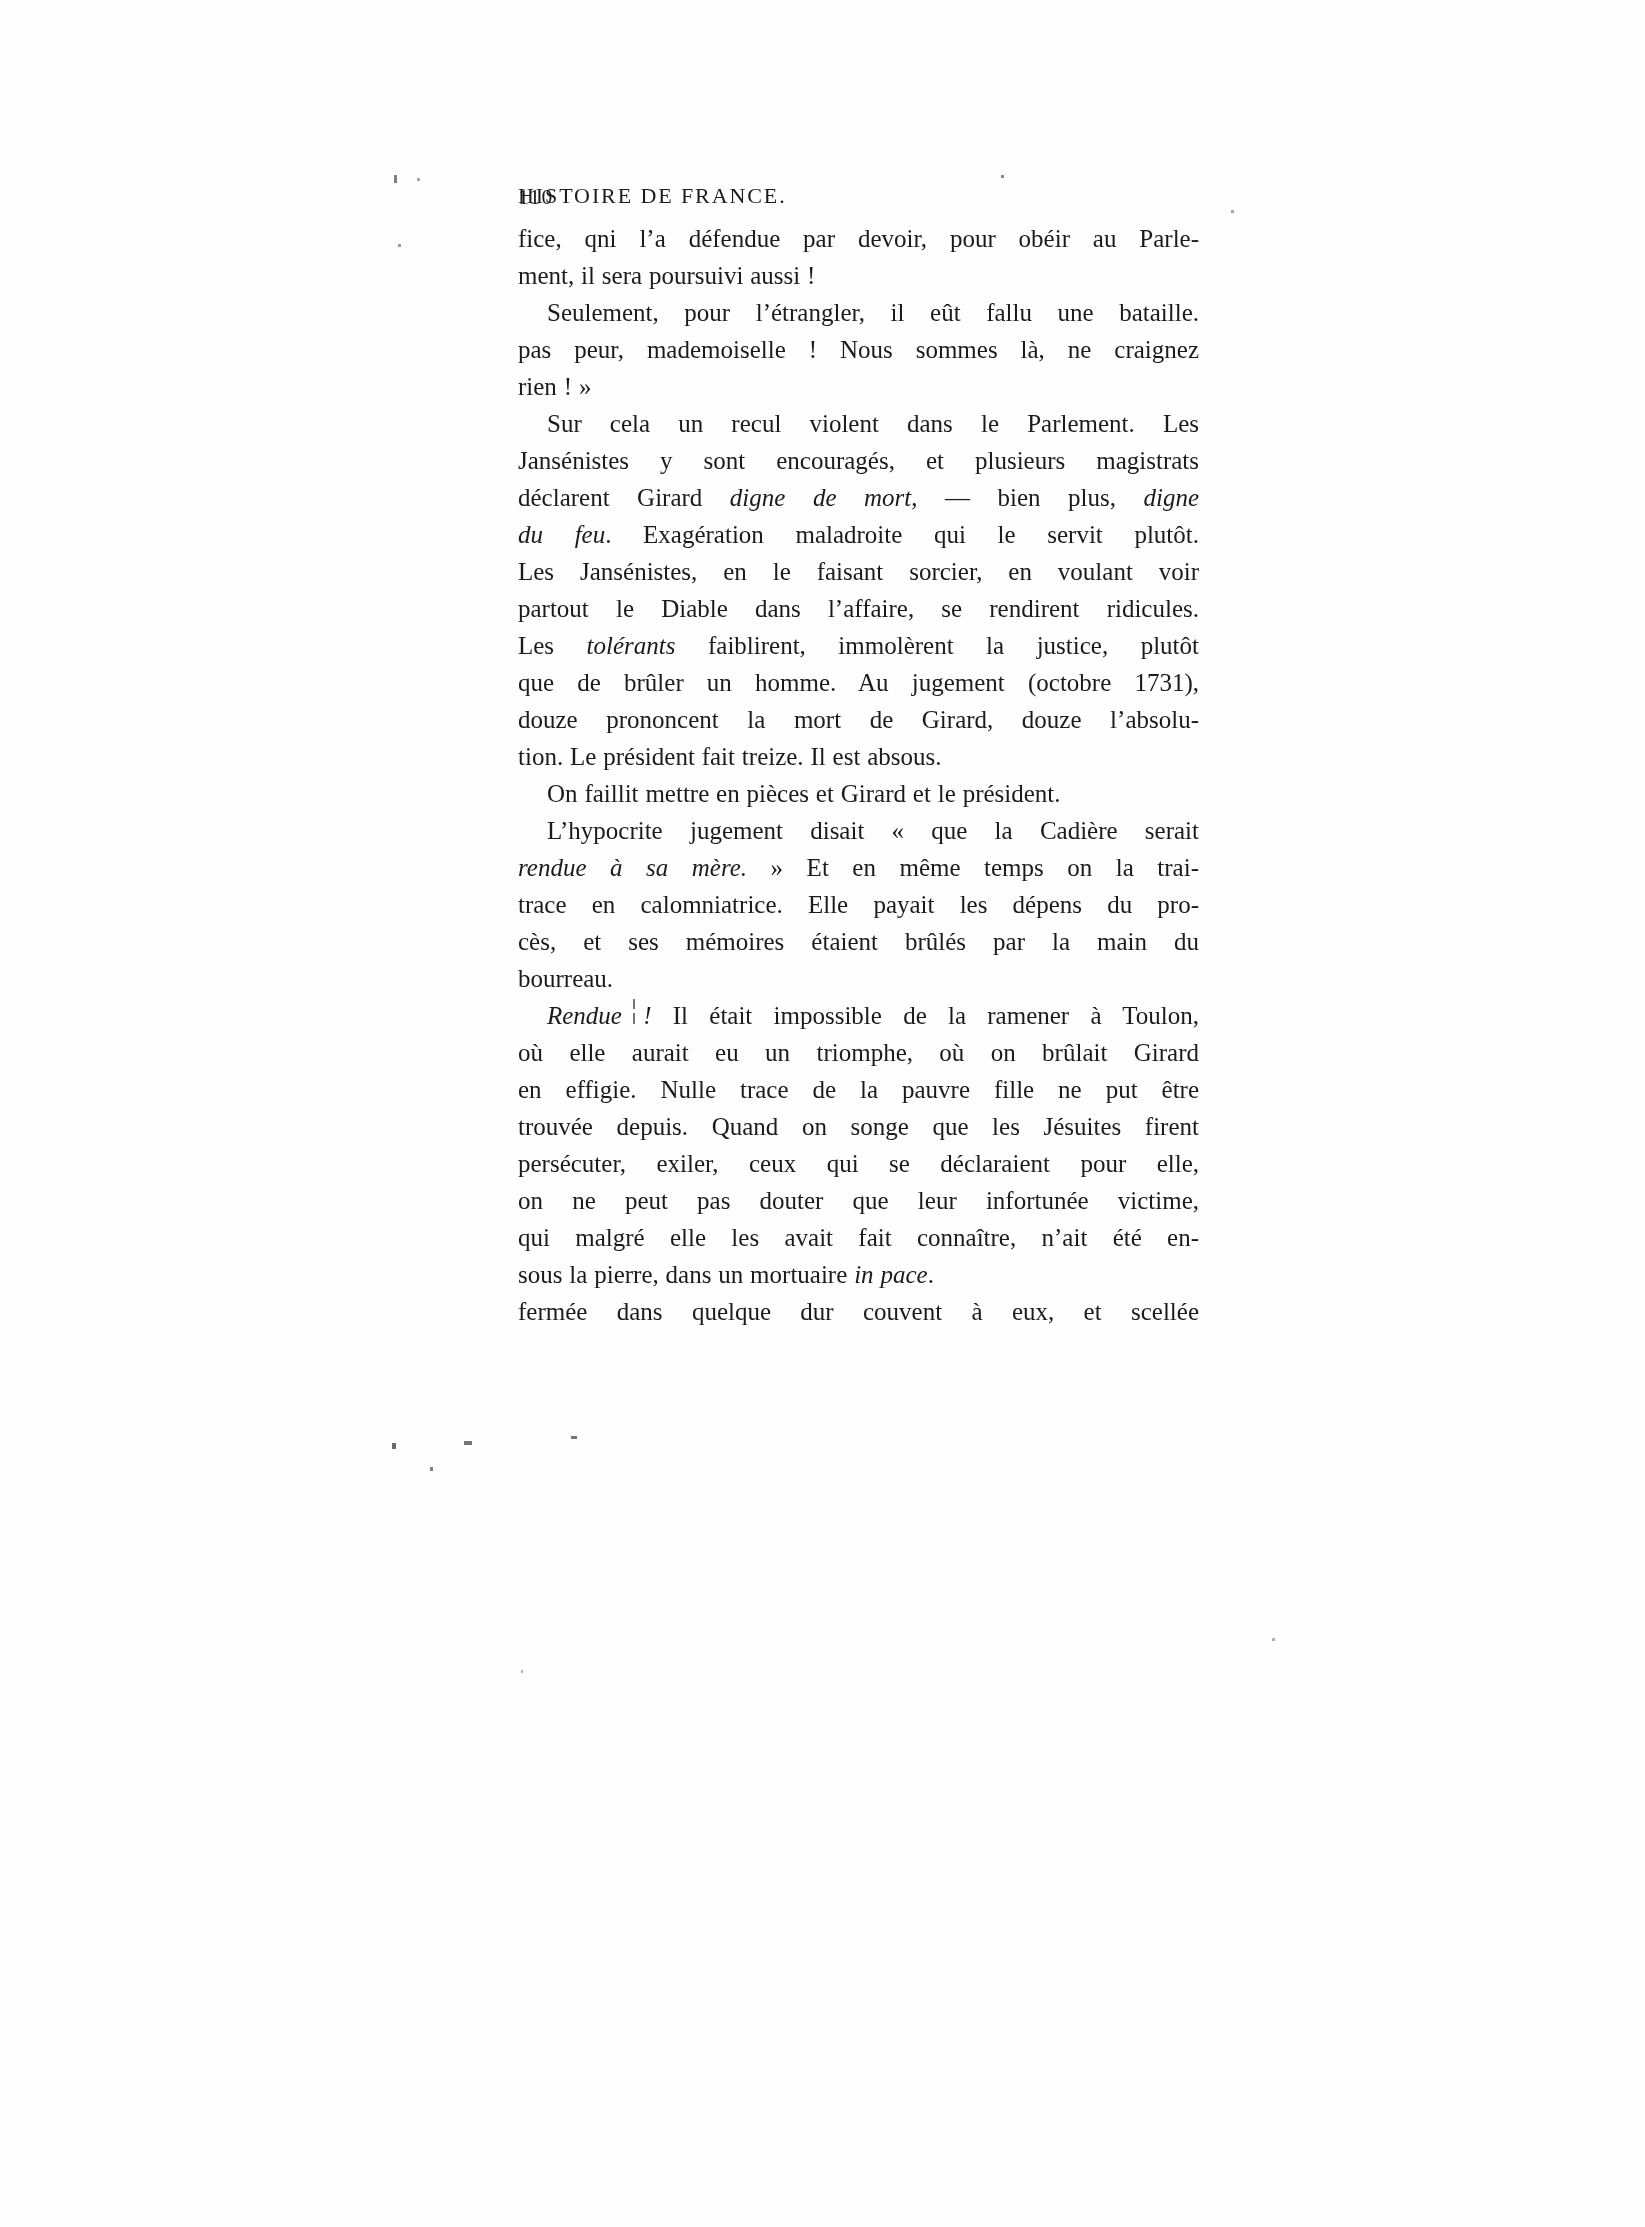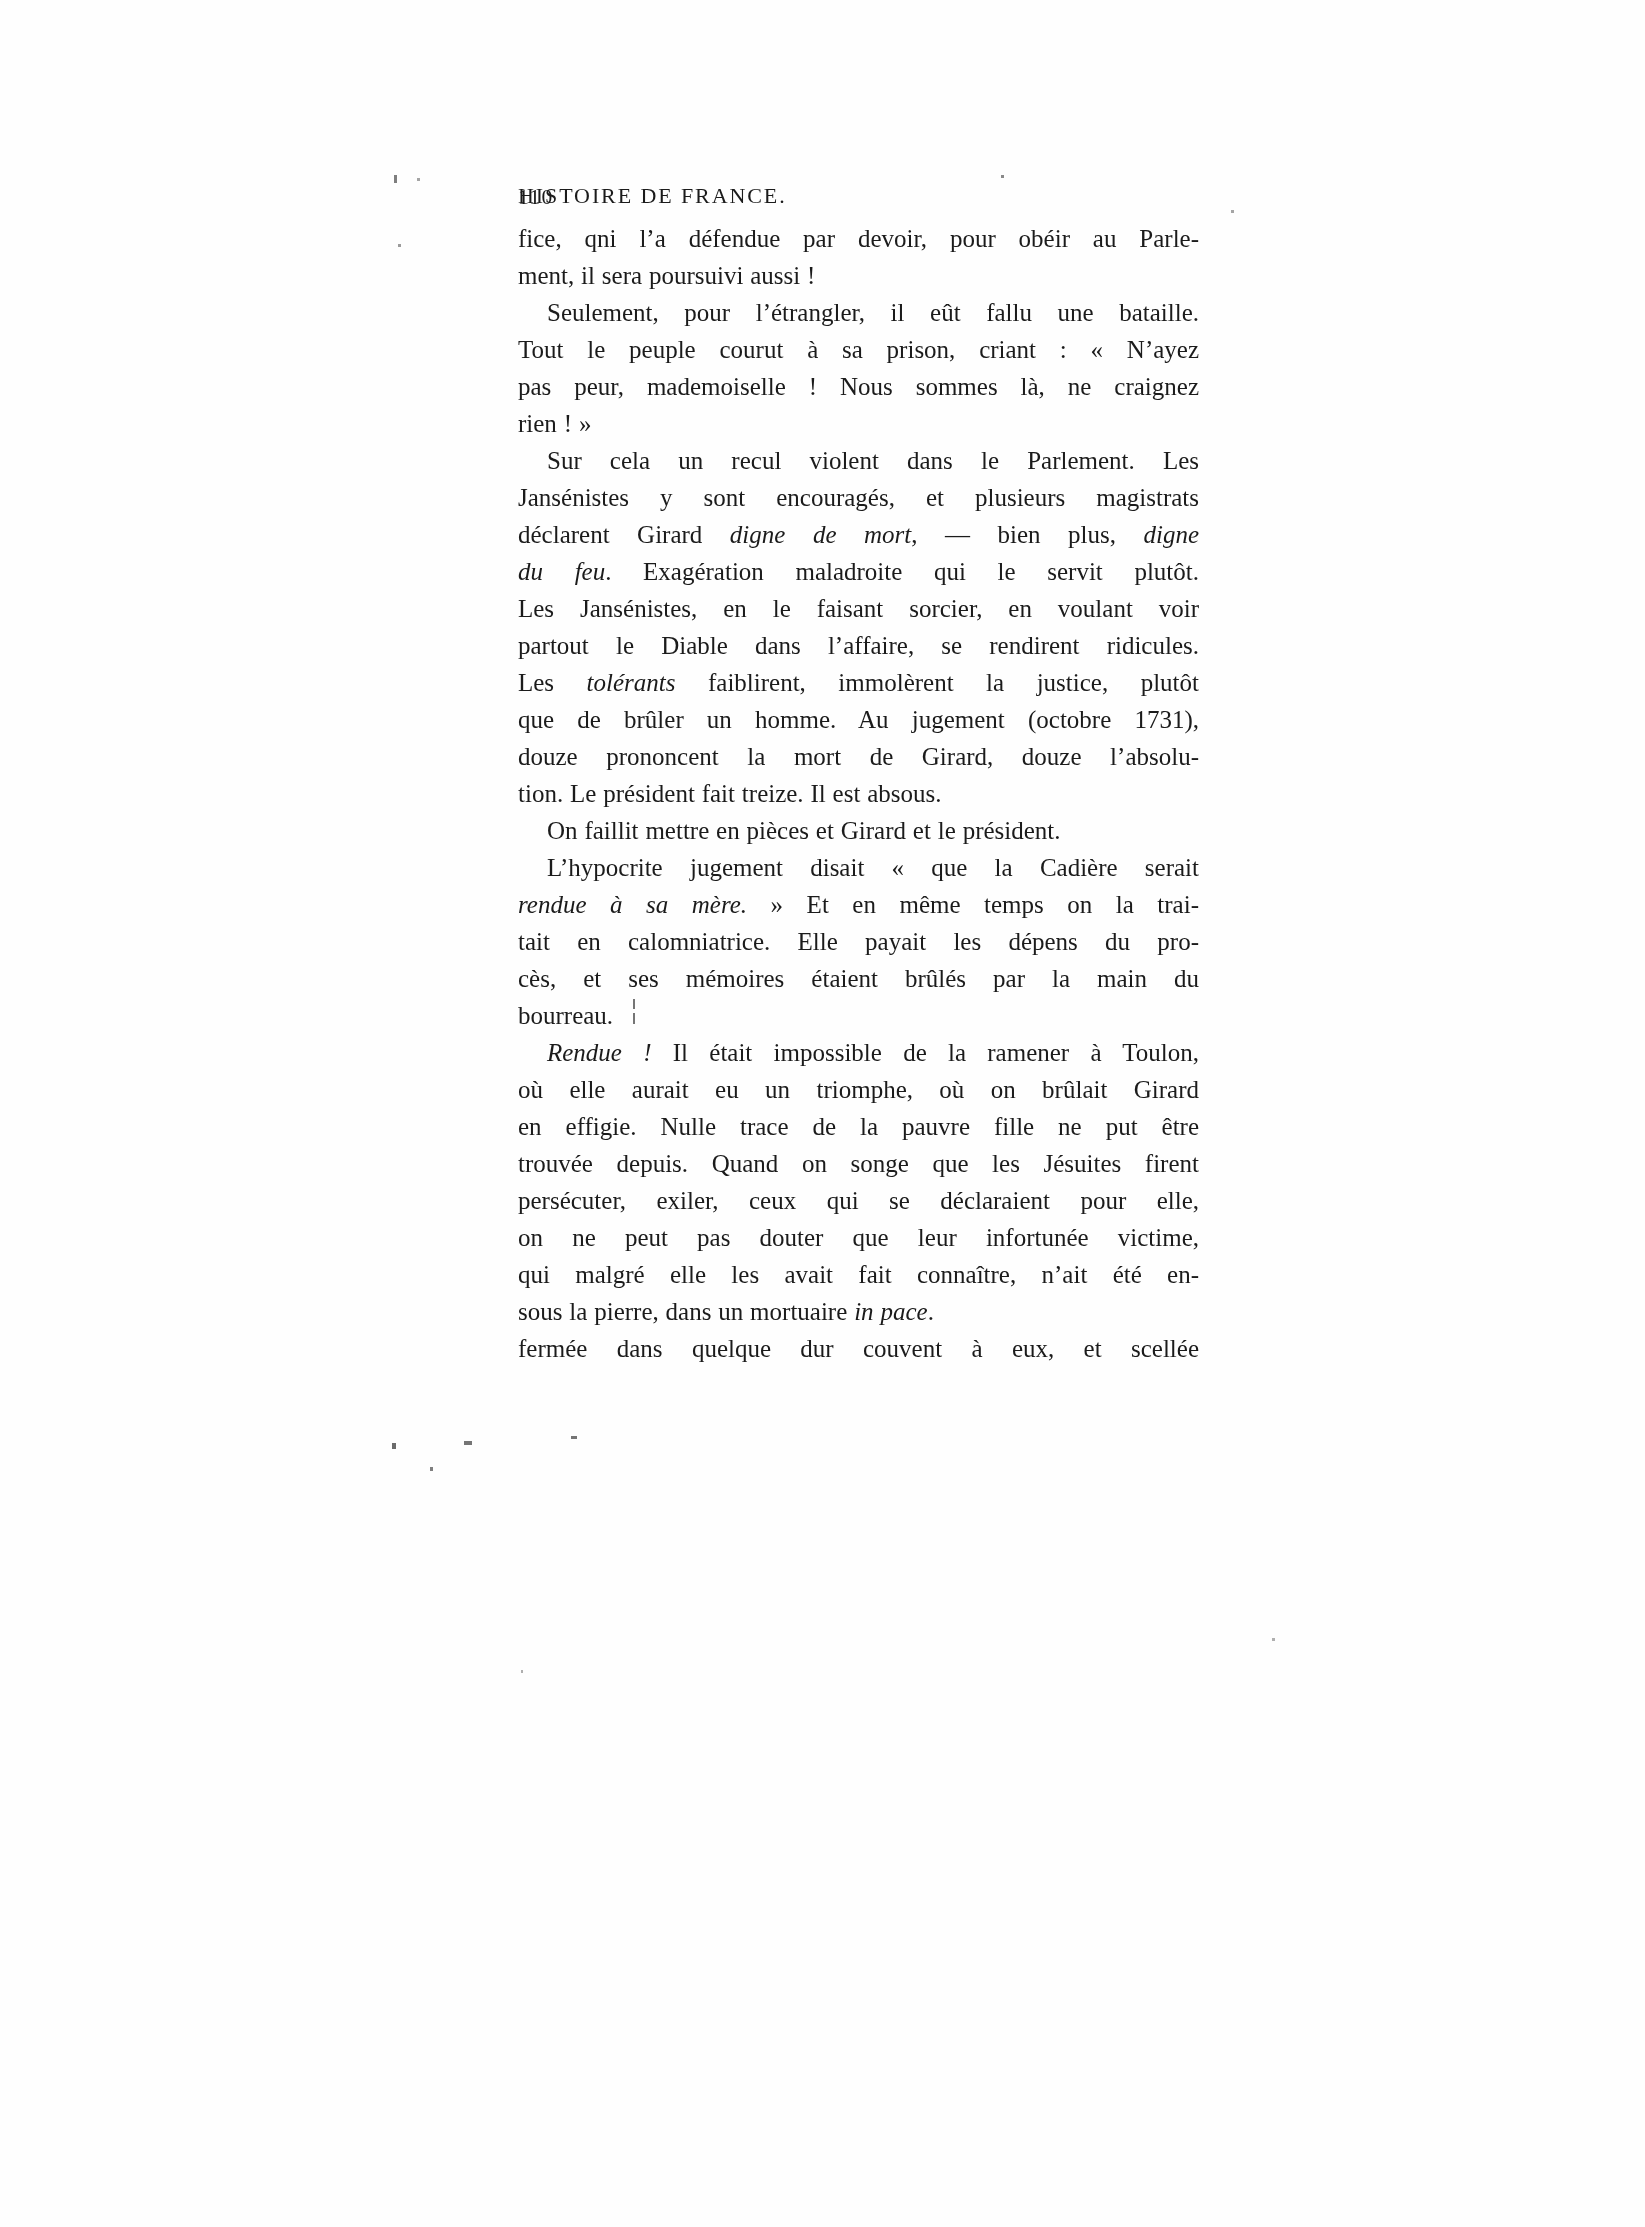--- a/index.html
+++ b/index.html
@@ -77,21 +77,20 @@
     <span class="running-title">HISTOIRE DE FRANCE.</span>
   </div>
 
   <div class="textblock" id="textblock">
       <div class="para">
         <div class="line first"><span>fice, qni l’a défendue par devoir, pour obéir au Parle-</span></div>
         <div class="line last"><span>ment, il sera poursuivi aussi !</span></div>
       </div>
       <div class="para indent">
         <div class="line first"><span>Seulement, pour l’étrangler, il eût fallu une bataille.</span></div>
-        <div class="line"><span>Tout le peuple courut à sa prison, criant : « N’ayez</span></div>
         <div class="line"><span>pas peur, mademoiselle ! Nous sommes là, ne craignez</span></div>
         <div class="line last"><span>rien ! »</span></div>
       </div>
       <div class="para indent">
         <div class="line first"><span>Sur cela un recul violent dans le Parlement. Les</span></div>
         <div class="line"><span>Jansénistes y sont encouragés, et plusieurs magistrats</span></div>
         <div class="line"><span>déclarent Girard </span><em>digne de mort</em><span>, — bien plus, </span><em>digne</em></div>
         <div class="line"><em>du feu</em><span>. Exagération maladroite qui le servit plutôt.</span></div>
         <div class="line"><span>Les Jansénistes, en le faisant sorcier, en voulant voir</span></div>
         <div class="line"><span>partout le Diable dans l’affaire, se rendirent ridicules.</span></div>
@@ -99,21 +98,21 @@
         <div class="line"><span>que de brûler un homme. Au jugement (octobre 1731),</span></div>
         <div class="line"><span>douze prononcent la mort de Girard, douze l’absolu-</span></div>
         <div class="line last"><span>tion. Le président fait treize. Il est absous.</span></div>
       </div>
       <div class="para indent">
         <div class="line first last"><span>On faillit mettre en pièces et Girard et le président.</span></div>
       </div>
       <div class="para indent">
         <div class="line first"><span>L’hypocrite jugement disait « que la Cadière serait</span></div>
         <div class="line"><em>rendue à sa mère.</em><span> » Et en même temps on la trai-</span></div>
-        <div class="line"><span>tait en calomniatrice. Elle payait les dépens du pro-</span></div>
+        <div class="line"><span>trace en calomniatrice. Elle payait les dépens du pro-</span></div>
         <div class="line"><span>cès, et ses mémoires étaient brûlés par la main du</span></div>
         <div class="line last"><span>bourreau.</span></div>
       </div>
       <div class="para indent">
         <div class="line first"><em>Rendue !</em><span> Il était impossible de la ramener à Toulon,</span></div>
         <div class="line"><span>où elle aurait eu un triomphe, où on brûlait Girard</span></div>
         <div class="line"><span>en effigie. Nulle trace de la pauvre fille ne put être</span></div>
         <div class="line"><span>trouvée depuis. Quand on songe que les Jésuites firent</span></div>
         <div class="line"><span>persécuter, exiler, ceux qui se déclaraient pour elle,</span></div>
         <div class="line"><span>on ne peut pas douter que leur infortunée victime,</span></div>

